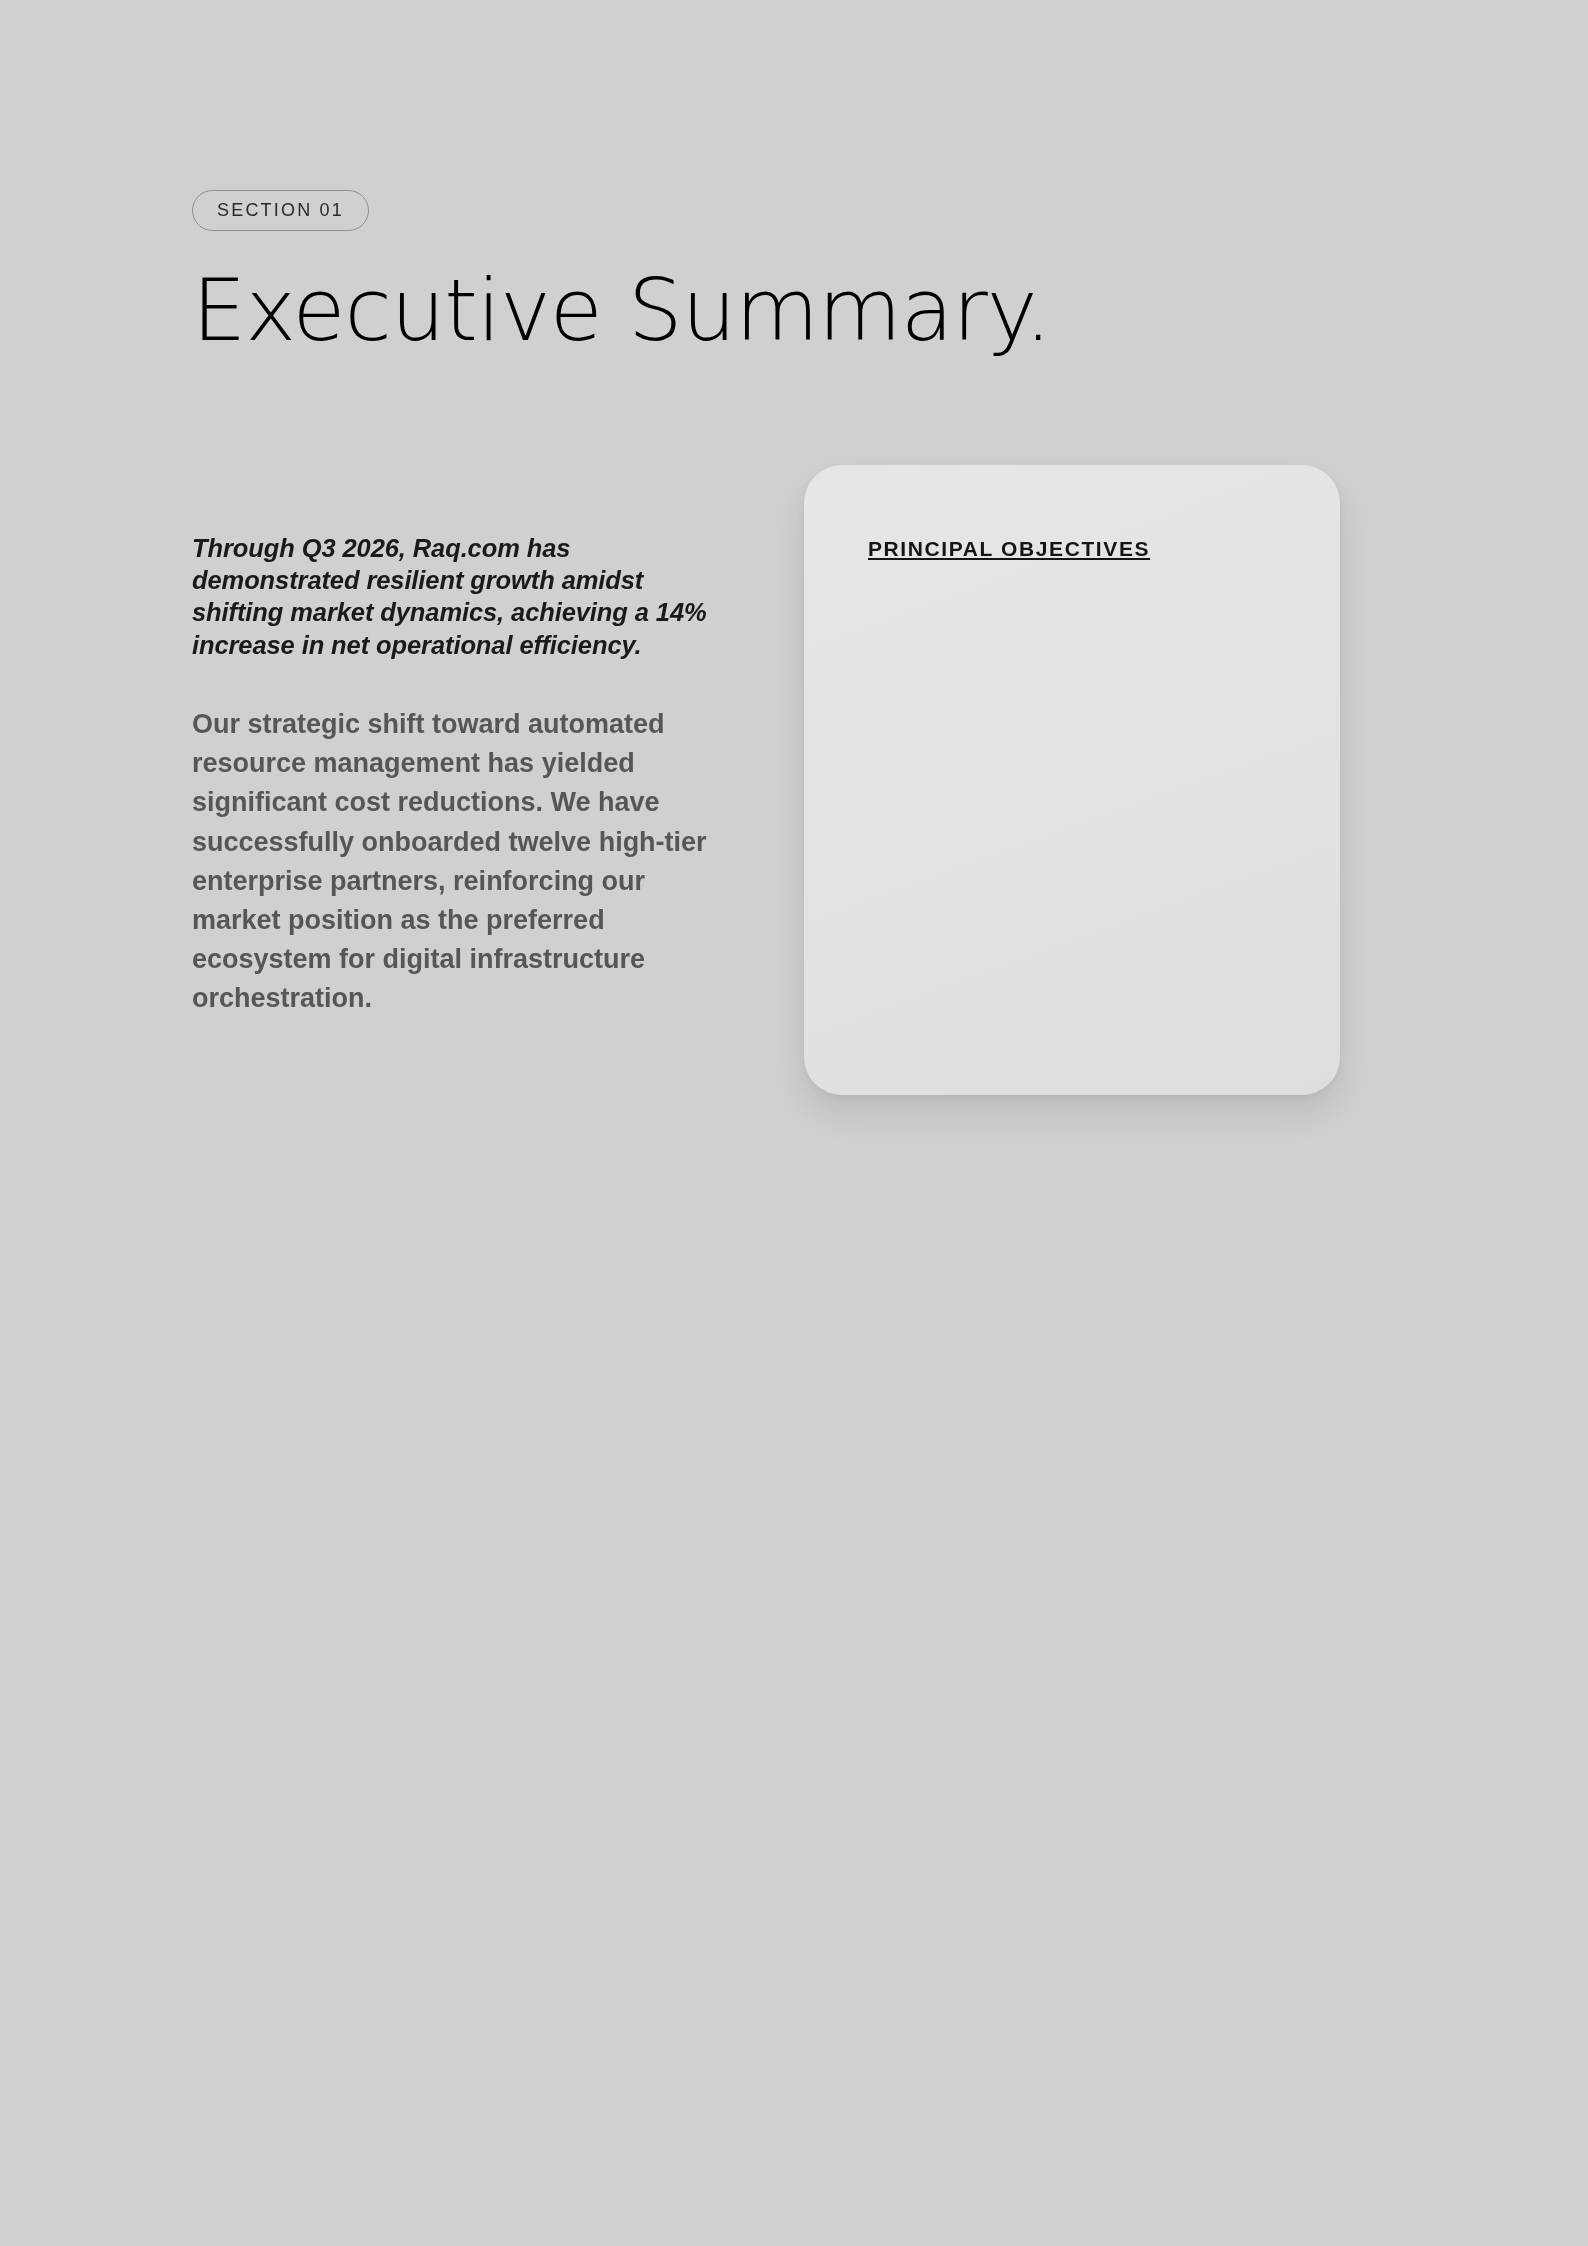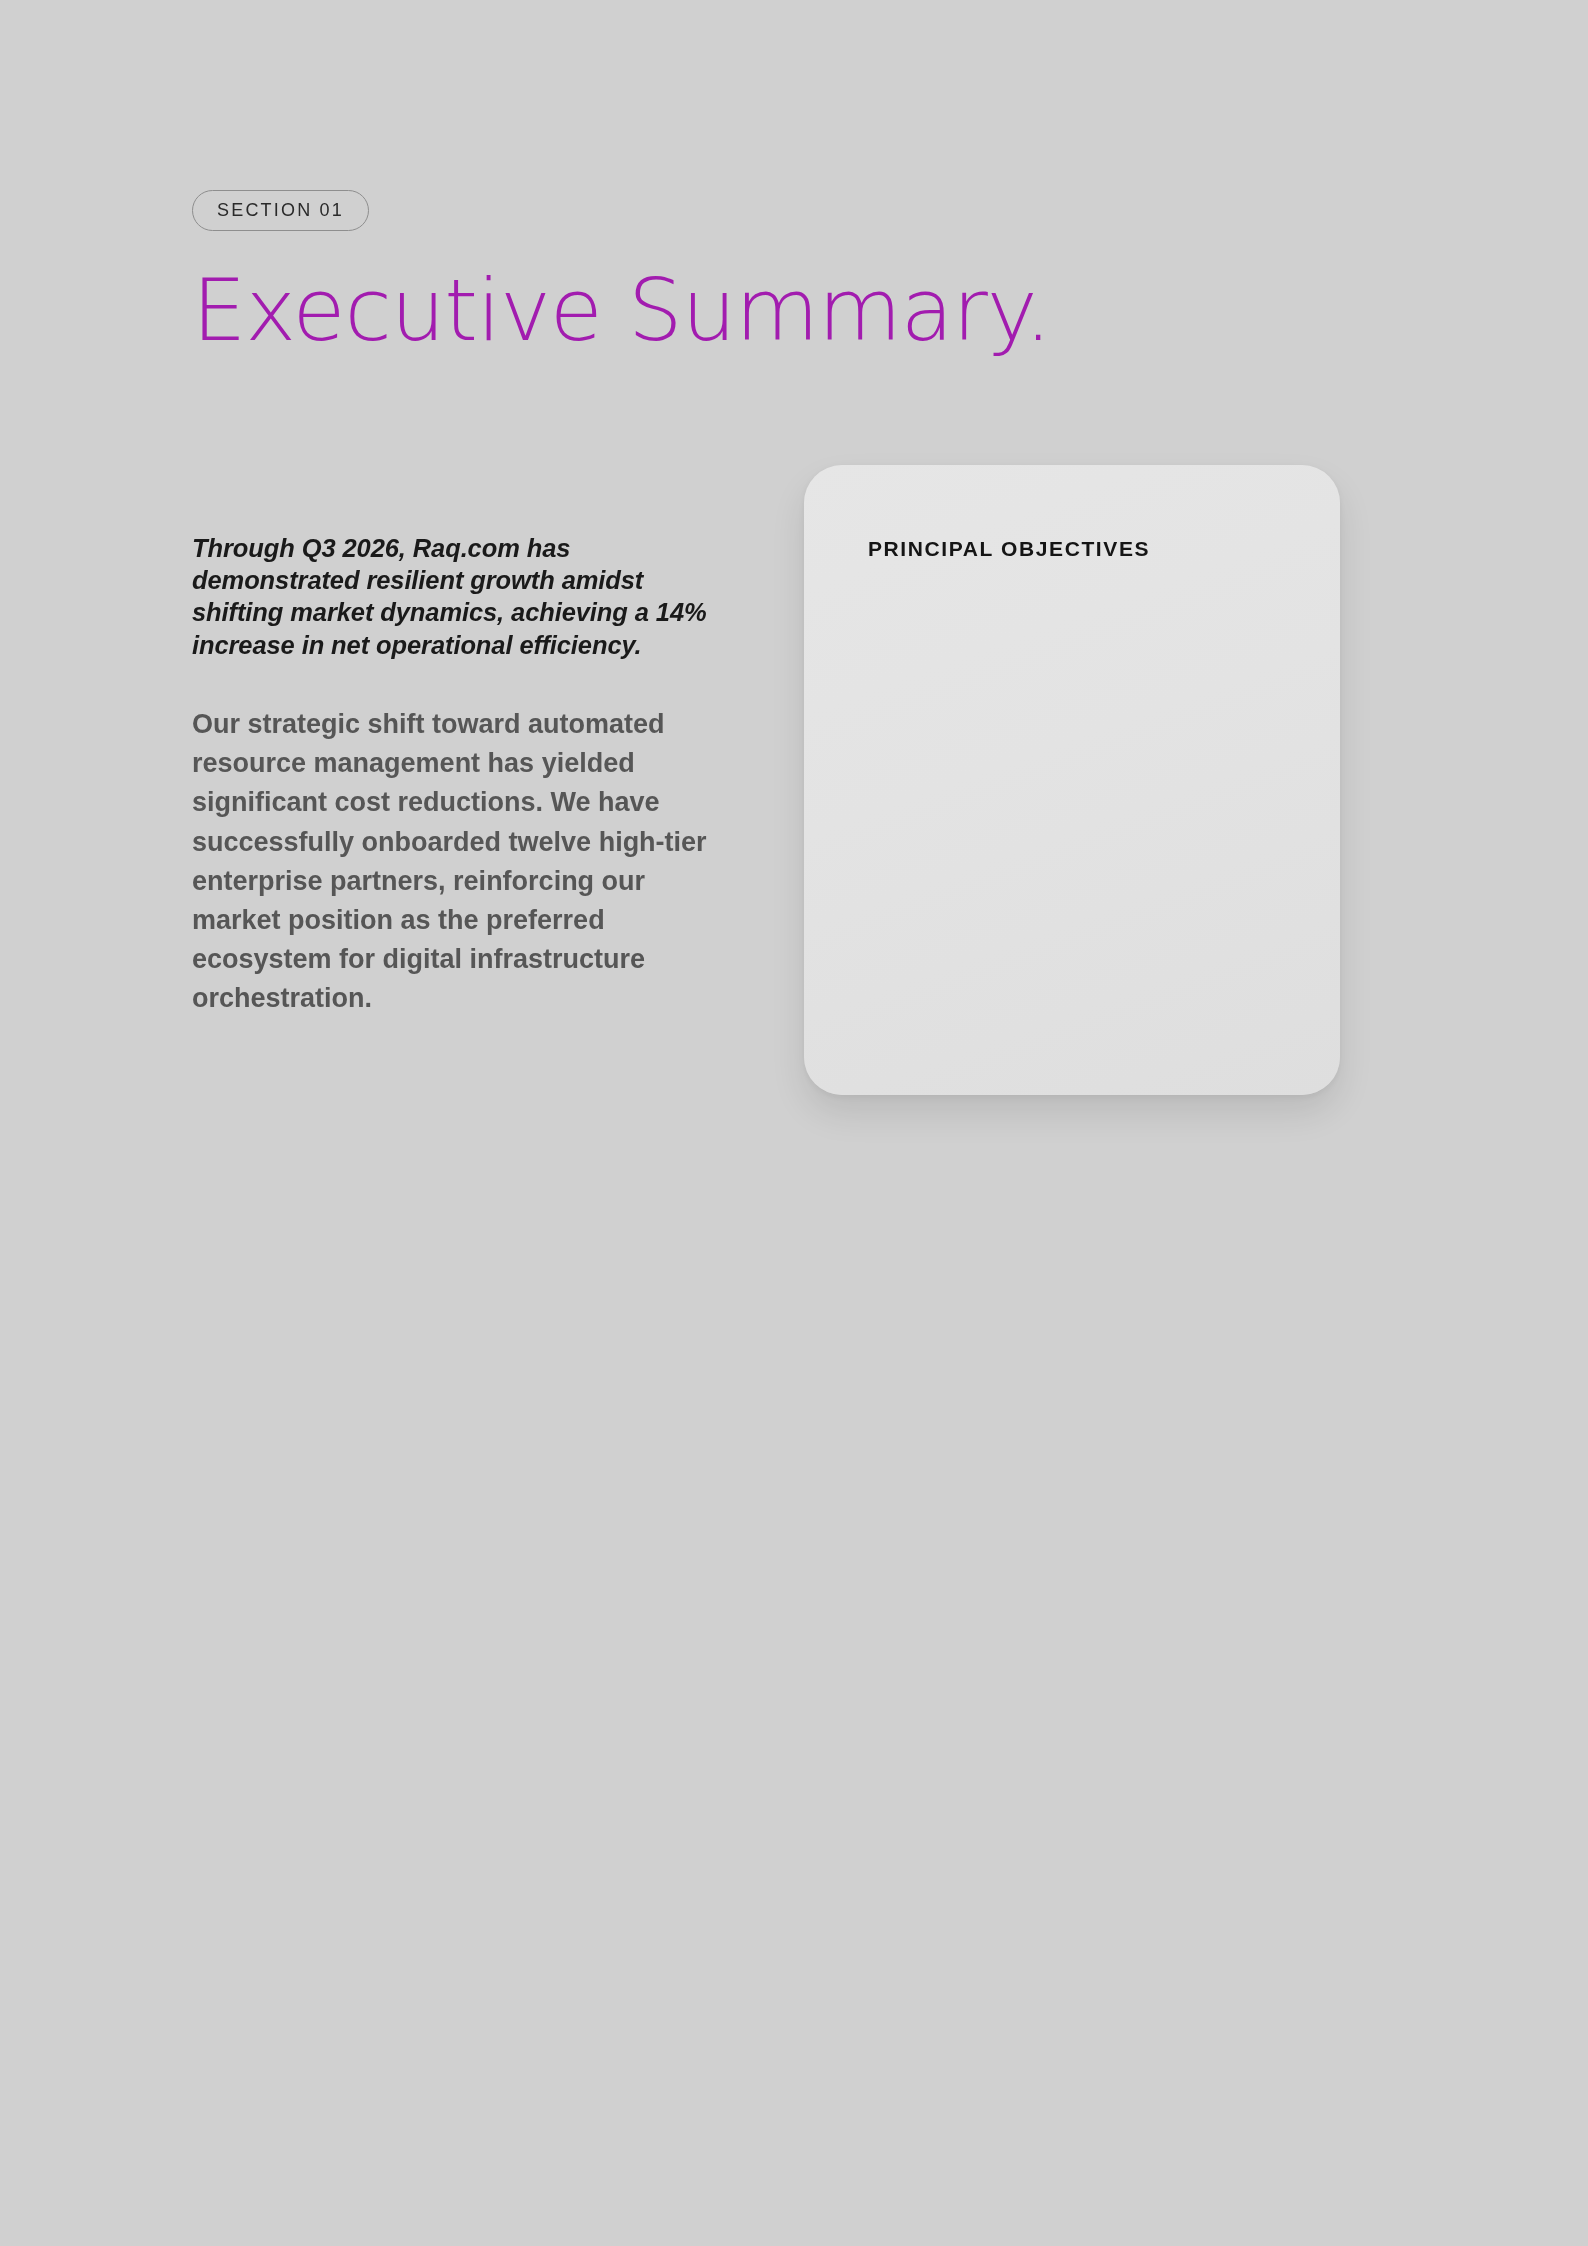--- a/index.html
+++ b/index.html
@@ -35,21 +35,21 @@
     line-height: 1;
     background: transparent;
   }
 
   
   .title {
     margin: 36px 0 0 0;
     font-size: 86px;
     line-height: 1.0;
     font-weight: 300;
-    color: #a21caf;
+    color: #000000;
     letter-spacing: -1px;
     font-stretch: semi-expanded;
     font-family: "DejaVu Sans", sans-serif;
   }
 
   
   .content {
     display: flex;
     align-items: center;
     gap: 72px;
@@ -91,20 +91,21 @@
     box-shadow: 0 18px 34px rgba(0,0,0,0.10), 0 2px 6px rgba(0,0,0,0.05);
     margin-top: 10px;
   }
 
   .card-title {
     margin: 0 0 34px 0;
     font-size: 21px;
     font-weight: 700;
     letter-spacing: 1.6px;
     color: #151515;
+    text-decoration: underline;
   }
 
   .obj-list {
     list-style: none;
     margin: 0;
     padding: 0;
   }
 
   .obj-item {
     position: relative;

